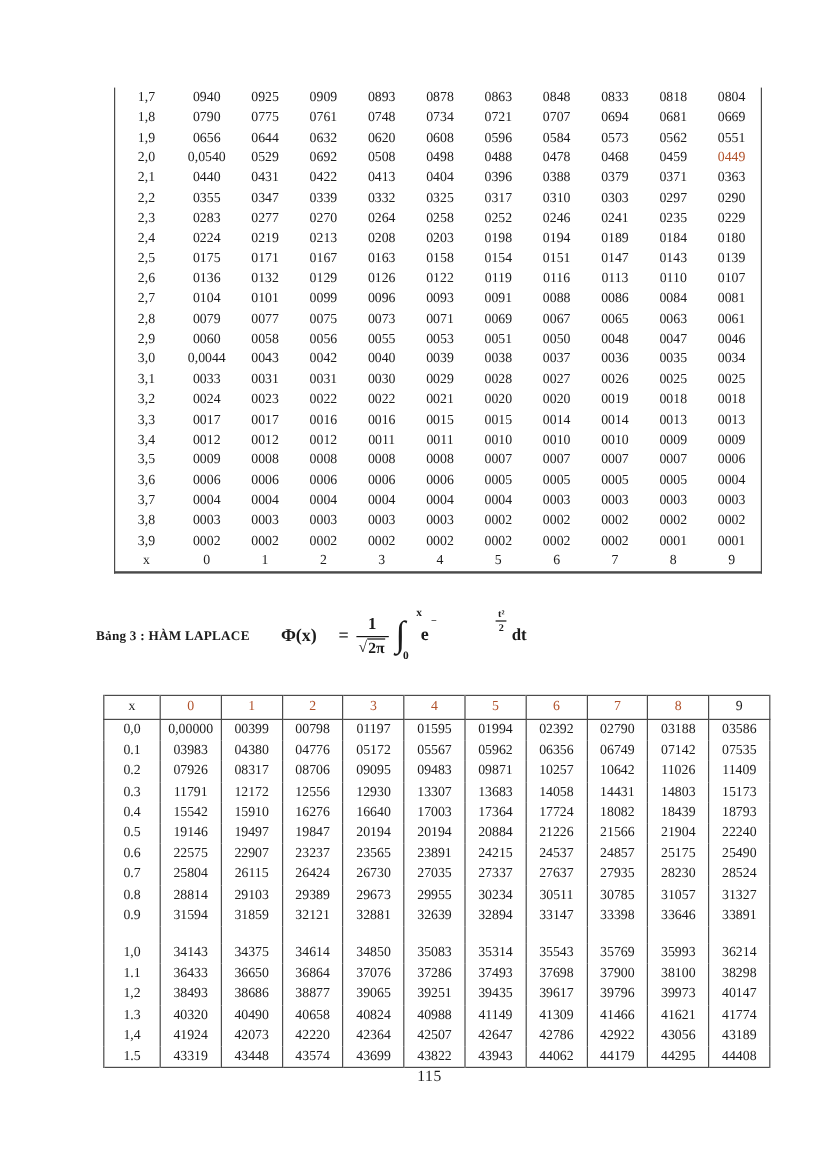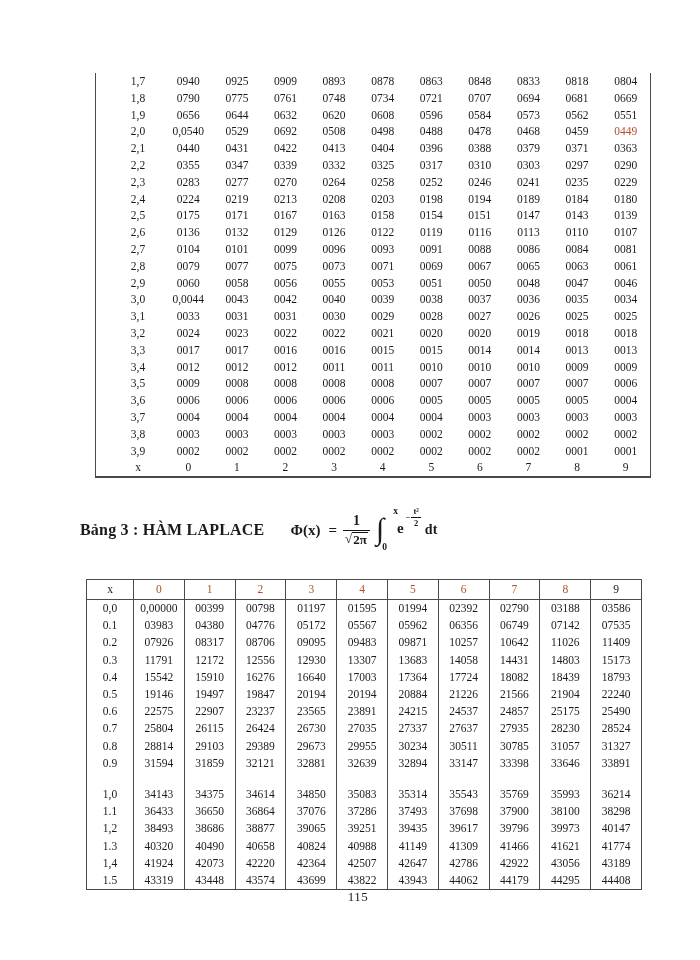--- a/index.html
+++ b/index.html
@@ -10,46 +10,45 @@
   }
   table{border-collapse:collapse;table-layout:fixed;width:100%;}
   td,th{padding:0;text-align:center;font-weight:normal;font-size:11.5px;
         white-space:nowrap;overflow:visible;}
 
   
   .density-wrap{
     position:absolute;left:95px;top:73px;width:538px;
     border-left:1.5px solid #4a4a4a;border-right:1.5px solid #4a4a4a;
     border-bottom:2px solid #4a4a4a;
-    padding-left:16px;
   }
   .density-wrap td{height:16.8px;line-height:16.8px;}
 
   
   .heading{
     position:absolute;left:80px;top:498px;height:64px;width:560px;
     display:flex;align-items:center;font-weight:bold;
   }
-  .heading .title{font-size:16px;letter-spacing:.2px;}
+  .heading .title{font-size:11px;letter-spacing:.2px;}
   .formula{display:inline-flex;align-items:center;margin-left:26px;font-size:15px;}
-  .formula .lhs{margin-right:8px;}
+  .formula .lhs{margin-right:18px;}
   .formula .eq{margin-right:6px;}
   .frac{display:inline-flex;flex-direction:column;align-items:center;line-height:1.05;}
   .frac .num{padding:0 10px 1px;border-bottom:1.4px solid #111;font-size:14px;}
   .frac .den{padding-top:1px;font-size:13px;display:inline-flex;align-items:flex-start;}
   .sqrt-arg{border-top:1.2px solid #111;padding:0 1px;}
   .int-wrap{position:relative;margin:0 3px 0 6px;width:18px;height:40px;}
   .int-sign{font-size:30px;line-height:40px;position:absolute;left:0;top:-1px;font-weight:bold;}
   .int-upper{position:absolute;top:-4px;right:-4px;font-size:9.5px;}
   .int-lower{position:absolute;bottom:-2px;right:7px;font-size:9.5px;}
   .e-term{position:relative;margin-right:4px;}
   .e-base{font-size:15px;}
   .e-exp{display:inline-flex;align-items:center;position:relative;top:-13px;font-size:8.5px;margin-left:2px;}
   .e-exp .minus{margin-right:1px;}
-  .small-frac{display:inline-flex;flex-direction:column;align-items:center;line-height:1;}
+  .small-frac{display:inline-flex;flex-direction:column;align-items:center;line-height:1;margin-left:48px;}
   .small-frac .sf-num{border-bottom:1px solid #111;padding:0 2px 1px;}
   .small-frac .sf-den{padding-top:1px;}
   .dt{font-size:14px;}
 
   
   .laplace-wrap{position:absolute;left:86px;top:579px;width:556px;}
   .laplace-wrap table{border:1.5px solid #4a4a4a;}
   .laplace-wrap th,.laplace-wrap td{
     border-left:1px solid #4a4a4a;border-right:1px solid #4a4a4a;
     height:17.2px;line-height:17.2px;

